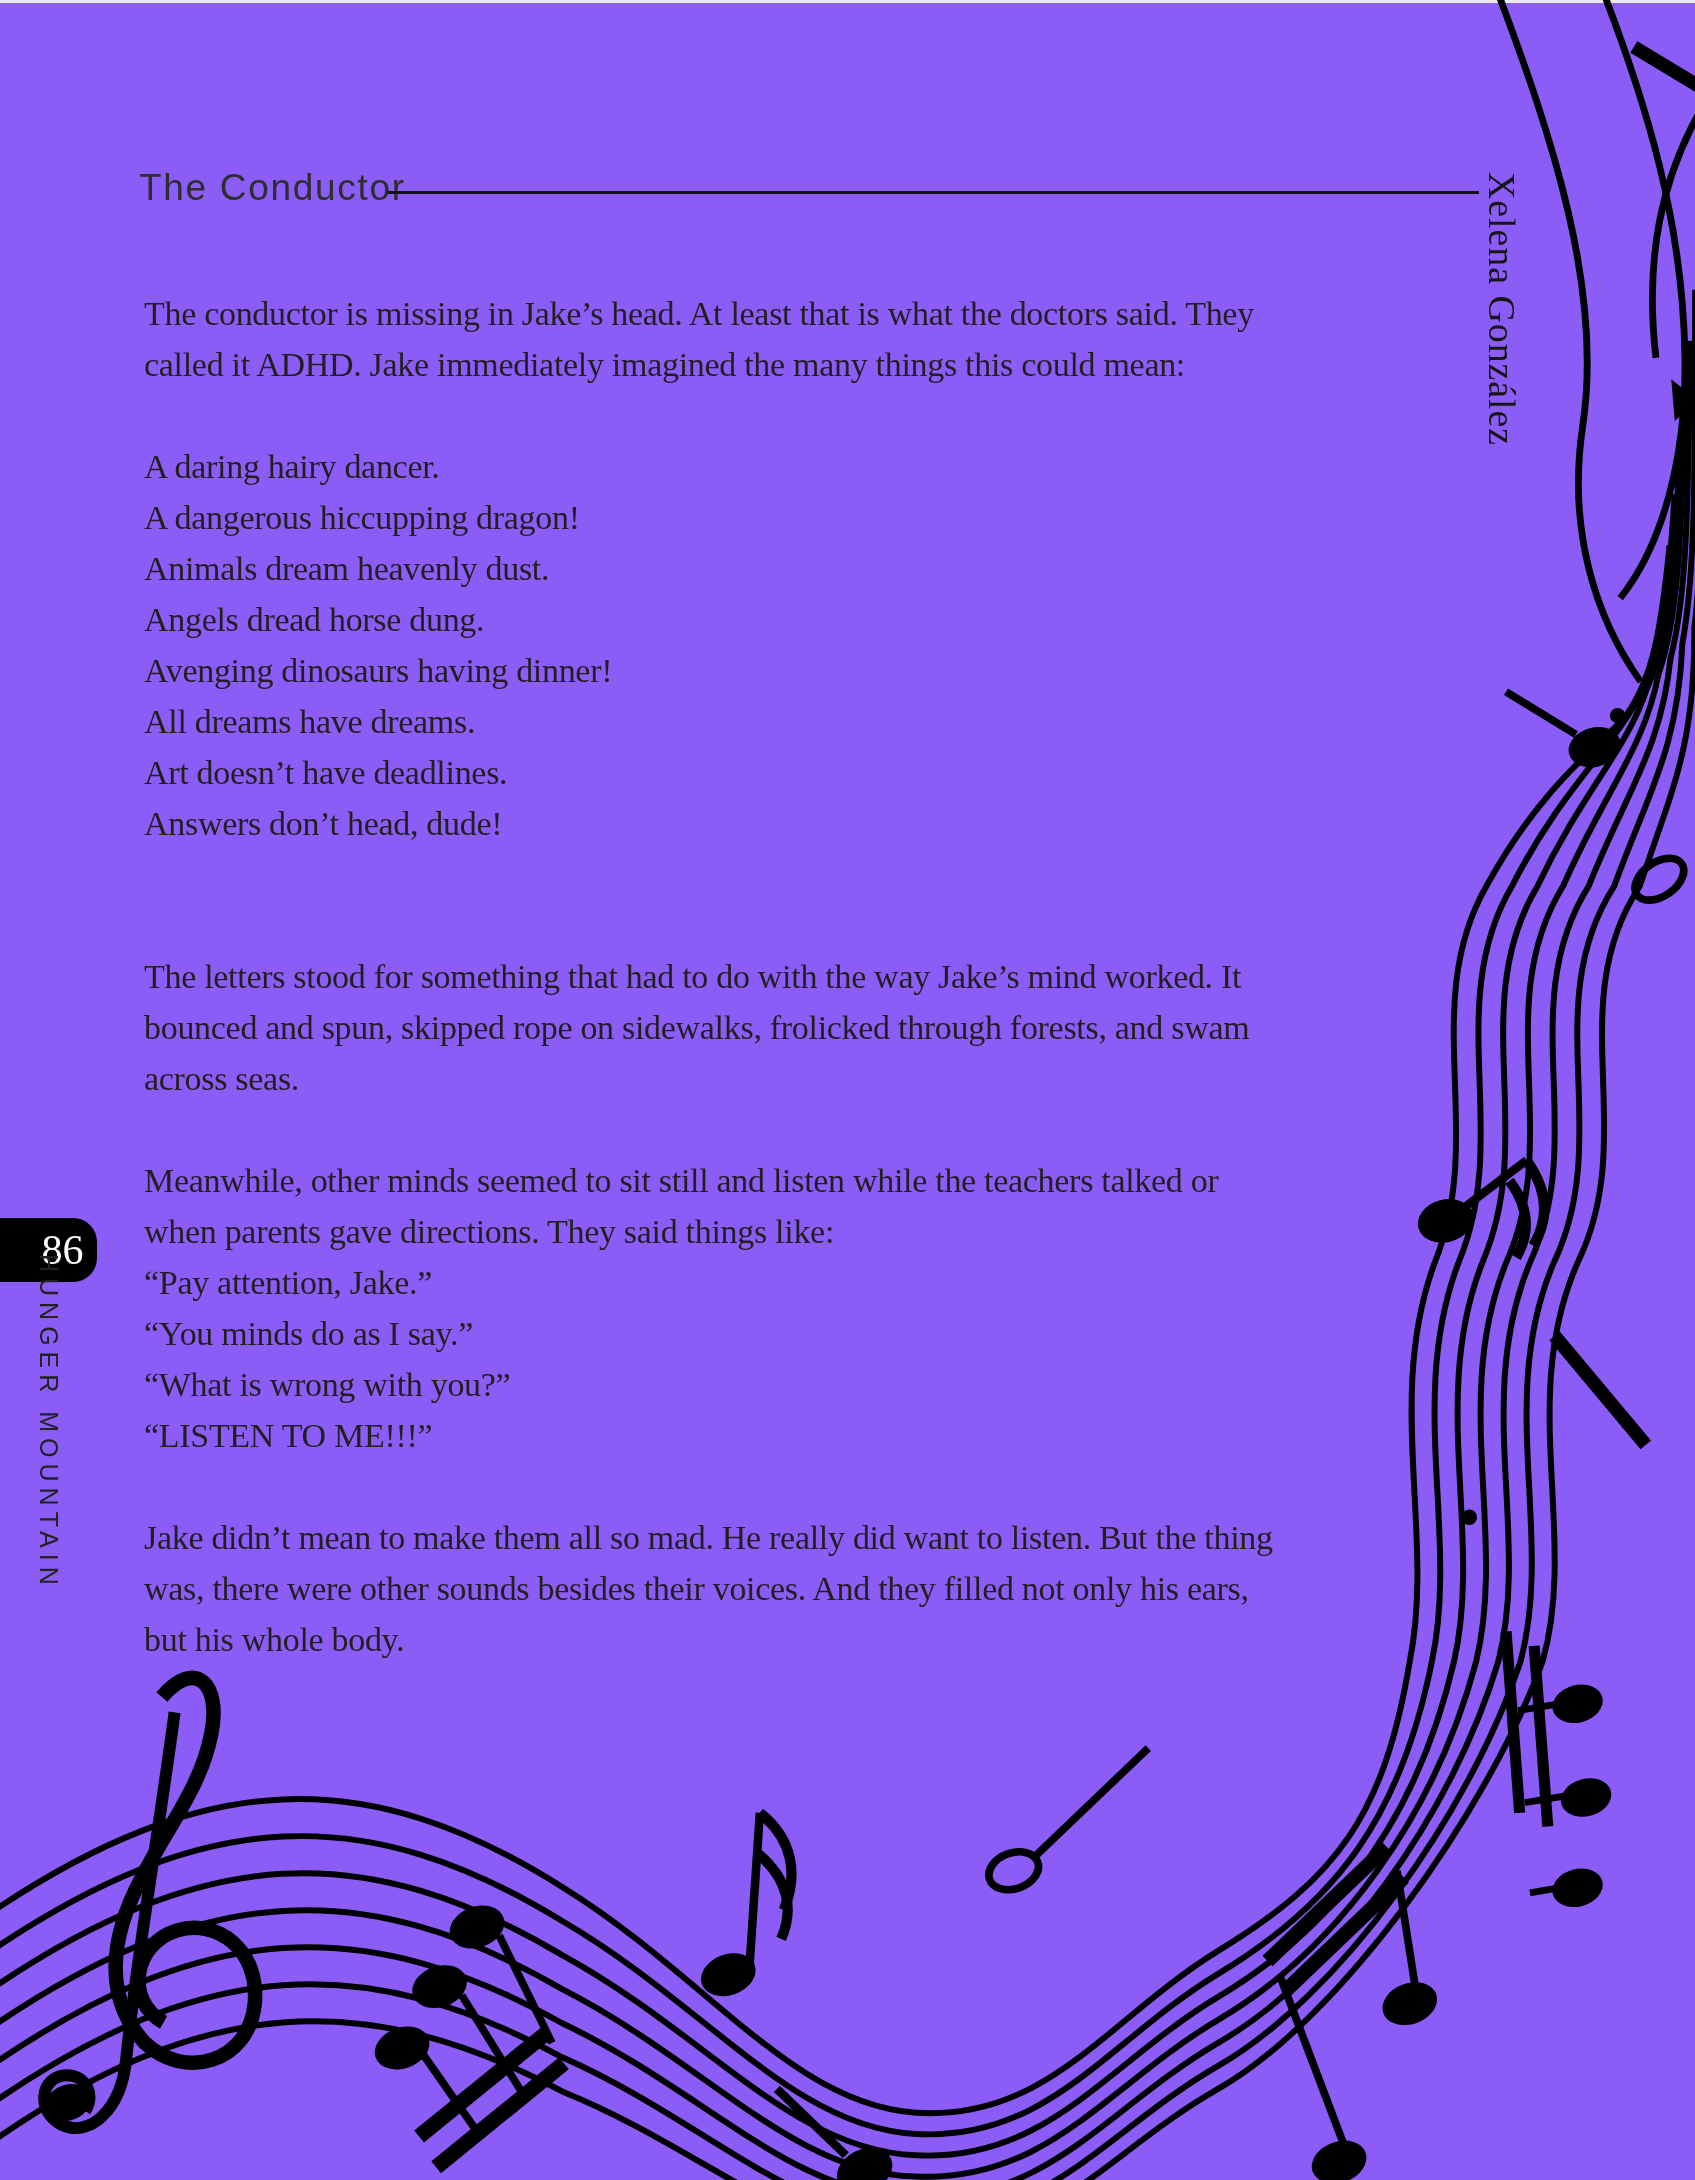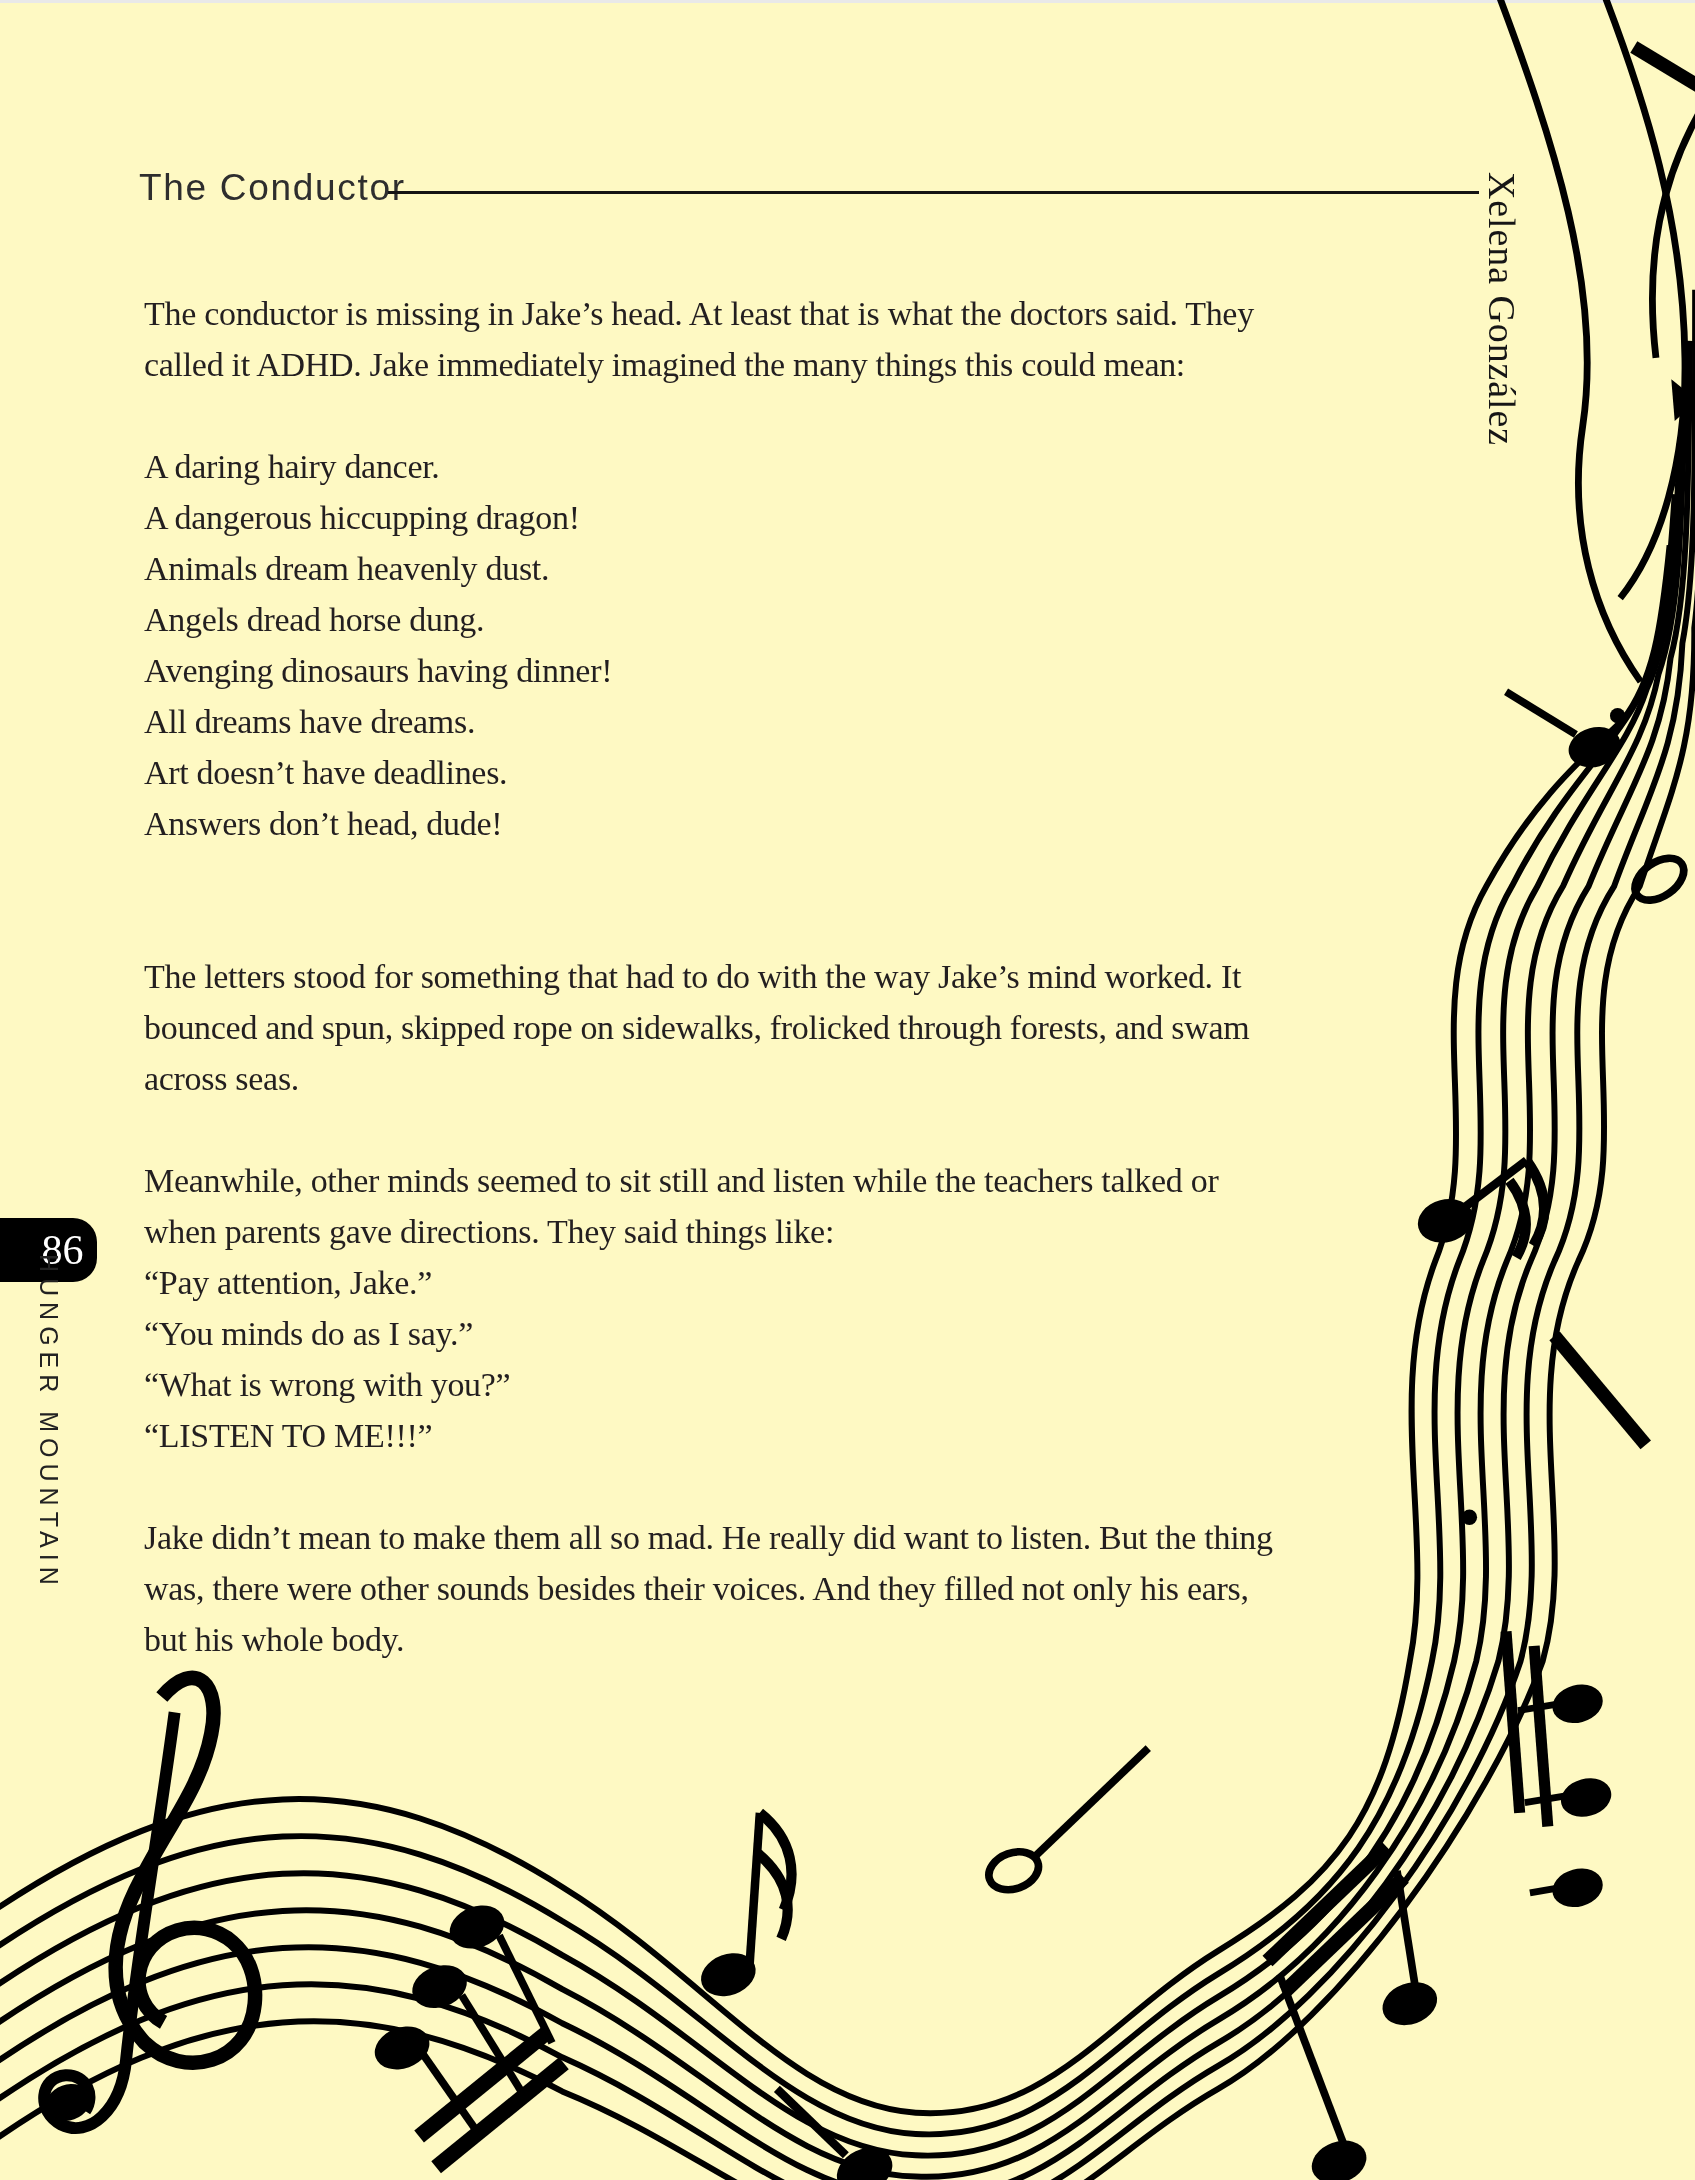--- a/index.html
+++ b/index.html
@@ -1,19 +1,19 @@
 <!DOCTYPE html>
 <html style="font-size:13.6px"><head>
 <meta charset="utf-8">
 <style>
   html,body{margin:0;padding:0;background:#9a9a9a;}
   .page{
     position:relative;
     width:1696px;height:2181px;
-    background:#fef9c3;
+    background:#8b5cf6;
     overflow:hidden;
     font-family:"Liberation Serif", serif;
   }
   .scanline{position:absolute;left:0;top:0;width:100%;height:2.6px;background:#e9e9e9;}
   
   .title{
     position:absolute;left:139px;top:167px;
     font-family:"Liberation Sans", sans-serif;
     font-weight:300;
     font-size:37px;letter-spacing:1.7px;color:#2e2e2e;

